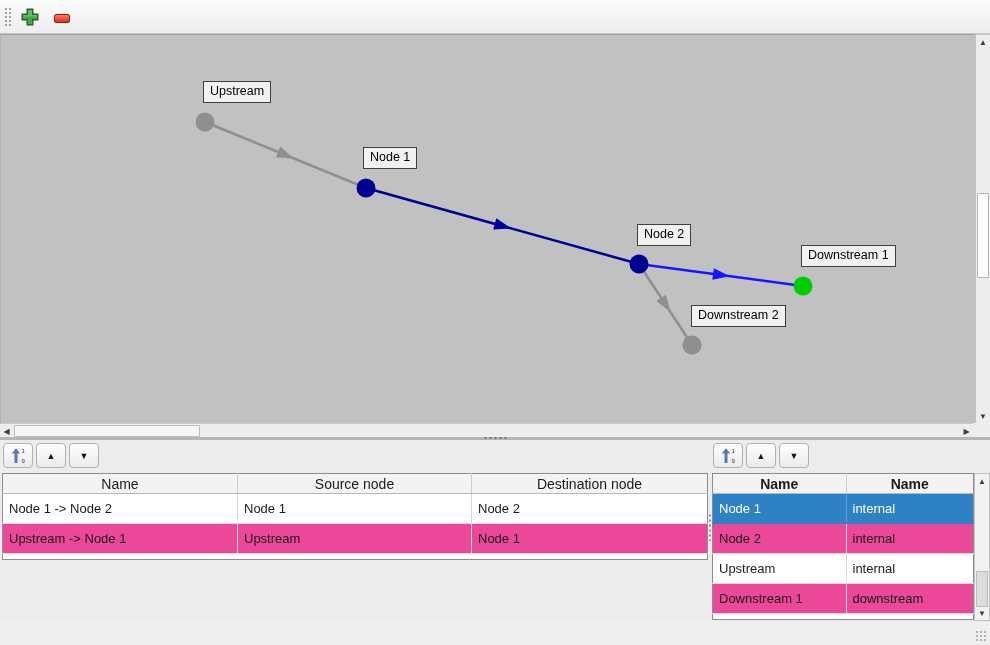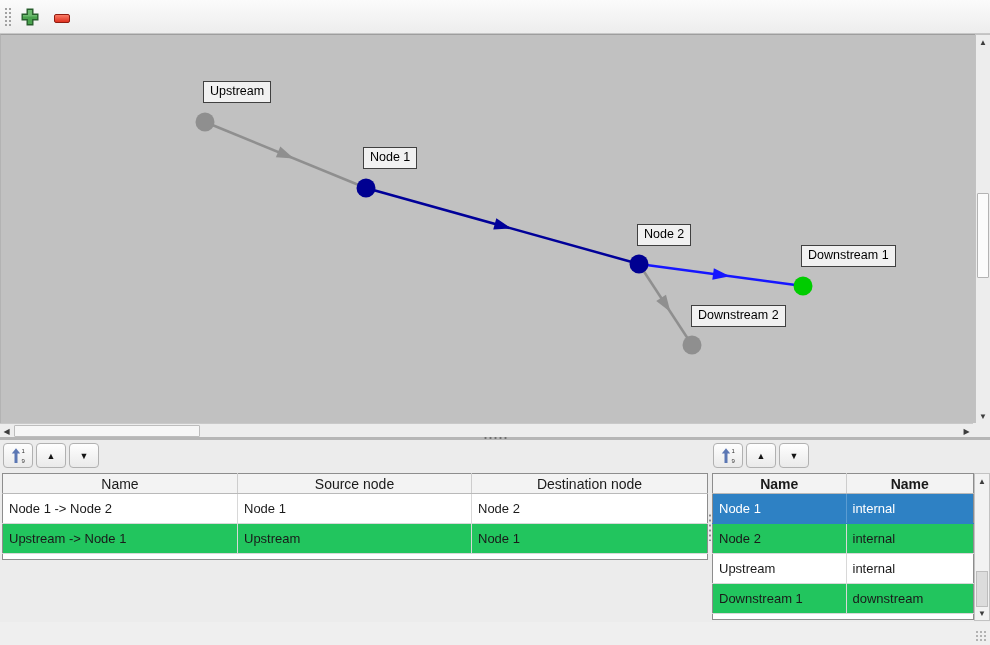--- a/index.html
+++ b/index.html
@@ -64,21 +64,21 @@
               font-size:13px;color:#1a1a1a;}
   .data-table,.data-table td,.data-table th{box-sizing:border-box;}
   .data-table{border:1px solid #8d8d8d;}
   .data-table th{height:20px;background:#f3f3f3;border-bottom:1px solid #b9b9b9;
                  border-right:1px solid #cdcdcd;font-weight:normal;font-size:14px;
                  text-align:center;padding:0;overflow:hidden;white-space:nowrap;}
   .data-table th:last-child{border-right:none;}
   .data-table td{height:30px;border-right:1px solid #d8d8d8;border-bottom:1px solid #d8d8d8;
                  padding:0 16px 0 6px;overflow:hidden;white-space:nowrap;vertical-align:middle;}
   .data-table td:last-child{border-right:none;}
-  .data-table tr.alt td{background:#22c55e;}
+  .data-table tr.alt td{background:#ec4899;}
   .data-table tr.selected td{background:#2e81c4;color:#fff;border-right-color:#5b9cd2;
                              border-bottom-color:#2e81c4;}
   .data-table tr.filler td{height:6px;border-right:none;border-bottom:none;background:#fff;padding:0;}
   #edges-table{left:2px;top:473px;width:705px;}
   #nodes-table{left:712px;top:473px;width:262px;}
   #nodes-table th{font-weight:bold;}
 
   
   .nt-scroll{position:absolute;left:974px;top:473px;width:16px;height:148px;box-sizing:border-box;
              background:#f2f2f2;border:1px solid #c2c2c2;}

